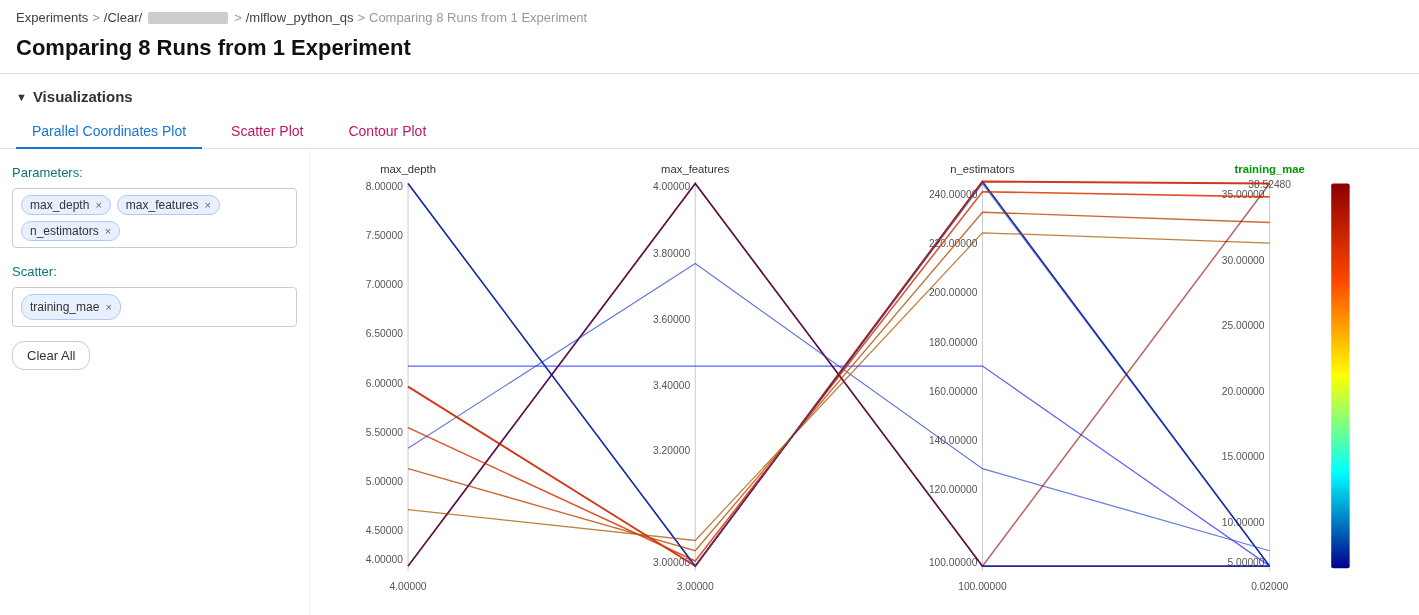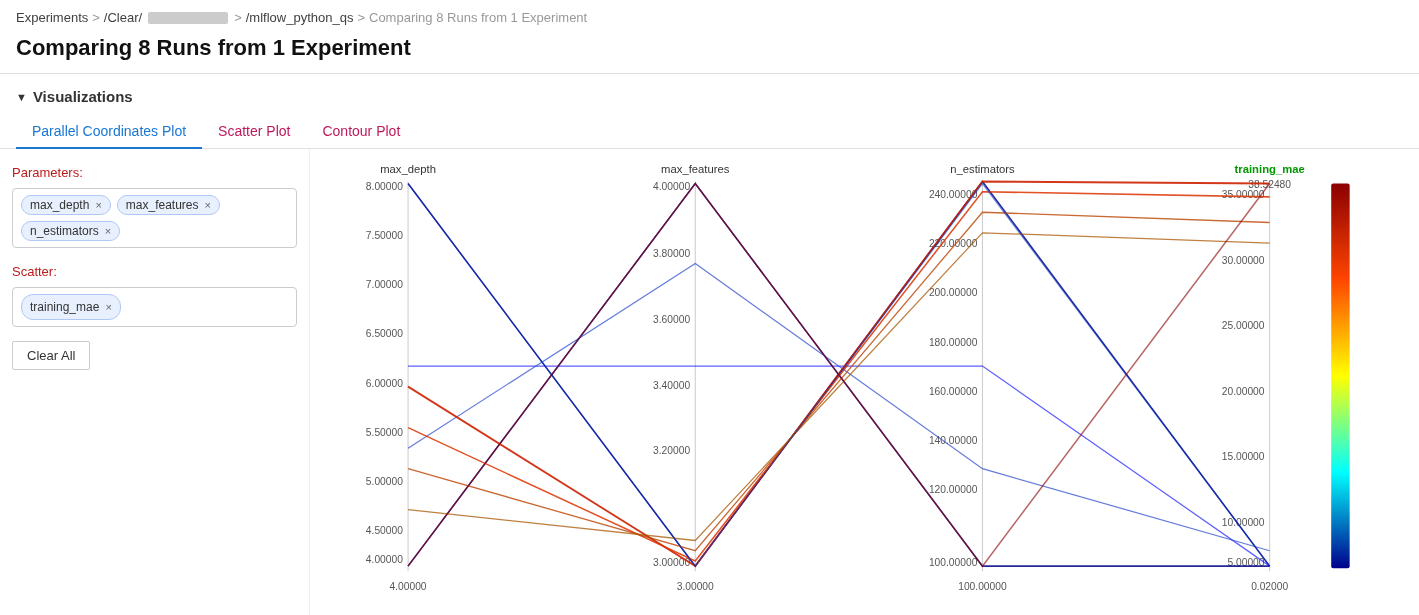--- a/index.html
+++ b/index.html
@@ -19,21 +19,21 @@
       border-bottom: 1px solid #e0e0e0;
     }
 
     .section-header {
       display: flex; align-items: center; gap: 6px;
       padding: 14px 16px 10px;
       font-size: 15px; font-weight: 700; cursor: pointer;
     }
 
     .tabs {
-      display: flex; gap: 0; padding: 0 16px;
+      display: flex; gap: 13px; padding: 0 16px;
       border-bottom: 1px solid #e0e0e0;
     }
     .tab {
       padding: 8px 16px; font-size: 14px; cursor: pointer;
       color: #be185d; border-bottom: 2px solid transparent;
       margin-bottom: -1px;
     }
     .tab.active {
       color: #1976d2; border-bottom: 2px solid #1976d2; font-weight: 500;
     }
@@ -42,21 +42,21 @@
       display: flex; height: calc(100vh - 140px);
     }
 
     .sidebar {
       width: 310px; min-width: 310px;
       padding: 16px 12px;
       border-right: 1px solid #f0f0f0;
     }
 
     .sidebar-label {
-      font-size: 13px; font-weight: 500; color: #b91c1c;
+      font-size: 13px; font-weight: 500; color: #0f766e;
       margin-bottom: 8px;
     }
 
     .tag-box {
       border: 1px solid #ccc; border-radius: 4px;
       padding: 6px 8px;
       display: flex; flex-wrap: wrap; gap: 6px;
       min-height: 40px;
     }
 
@@ -69,21 +69,21 @@
     .tag .x {
       cursor: pointer; color: #666; font-size: 11px;
       margin-left: 2px;
     }
 
     .clear-all-btn {
       margin-top: 14px;
       padding: 6px 14px;
       font-size: 13px; color: #333;
       background: #fff; border: 1px solid #ccc;
-      border-radius: 2px; cursor: pointer;
+      border-radius: 12px; cursor: pointer;
     }
 
     .chart-area {
       flex: 1;
       padding: 10px 16px 20px;
       position: relative;
       overflow: hidden;
     }
   </style>
 </head>

